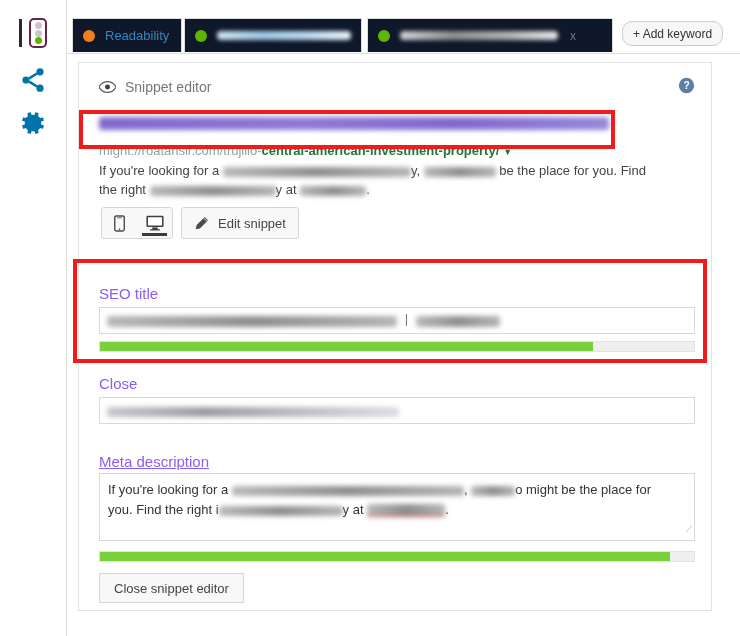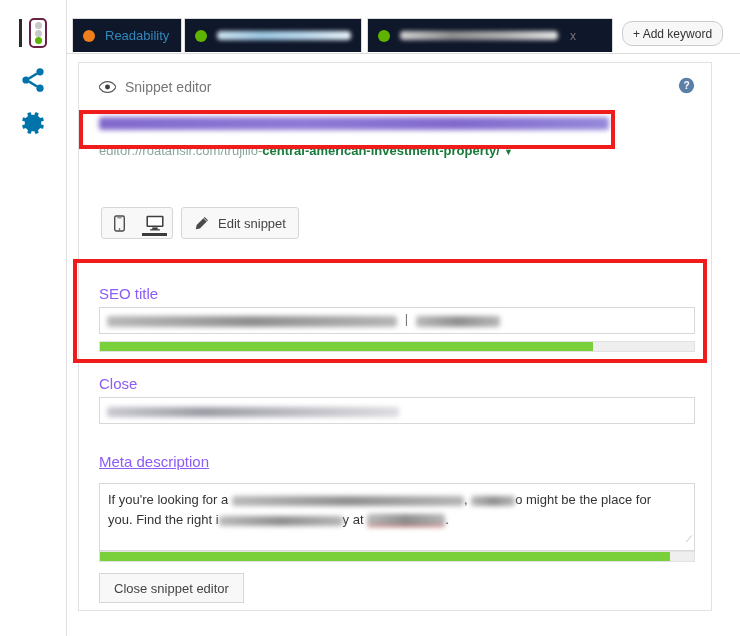--- a/index.html
+++ b/index.html
@@ -266,21 +266,21 @@
   #label-seo-title { left: 20px; top: 222px; }
   #input-seo-title { left: 20px; top: 244px; width: 596px; height: 27px; }
   #bar-seo-title   { left: 20px; top: 278px; width: 596px; }
 
   #label-slug { left: 20px; top: 312px; }
   #input-slug { left: 20px; top: 334px; width: 596px; height: 27px; }
 
   #label-meta { left: 20px; top: 390px; text-decoration: underline; }
   #textarea-meta {
     position: absolute;
-    left: 20px; top: 420px;
+    left: 20px; top: 410px;
     width: 596px; height: 68px;
     background: #ffffff;
     border: 1px solid #d8d8d8;
     box-sizing: border-box;
     padding: 6px 8px;
     font-size: 13px;
     line-height: 20px;
     color: #333333;
     overflow: hidden;
   }
@@ -394,23 +394,27 @@
       <circle cx="10" cy="10" r="9" fill="#5b7fa6"></circle>
       <text x="10" y="14.6" font-family="'Liberation Sans',sans-serif" font-size="12" font-weight="bold" fill="#ffffff" text-anchor="middle">?</text>
     </svg>
   </div>
 
   <div id="preview-title">
     <div class="redline"></div>
   </div>
 
   <div id="preview-url">
-    <span class="dim">editor://roatansir.com/trujillo-</span><span style="font-weight:bold">central-american-investment-property/</span><span class="arrow">▼</span>
-  </div>
-
+    <span class="dim">might://roatansir.com/trujillo-</span><span style="font-weight:bold">central-american-investment-property/</span><span class="arrow">▼</span>
+  </div>
+
+  <div id="preview-desc">
+    <span>If you're looking for a </span><span class="blurbar" style="width:188px"></span><span>y, </span><span class="blurbar" style="width:72px"></span><span> be the place for you. Find</span><br>
+    <span>the right </span><span class="blurbar" style="width:126px"></span><span>y at </span><span class="blurbar" style="width:66px"></span><span>.</span>
+  </div>
 
   <div id="device-toggle">
     <div class="dev-btn">
       <svg width="11" height="17" viewBox="0 0 12 18">
         <rect x="0.8" y="0.8" width="10.4" height="16.4" rx="1.6" fill="none" stroke="#4a4a4a" stroke-width="1.5"></rect>
         <rect x="3.6" y="2.4" width="4.8" height="0.9" fill="#4a4a4a"></rect>
         <circle cx="6" cy="15.1" r="0.9" fill="#4a4a4a"></circle>
       </svg>
     </div>
     <div class="dev-btn active">

